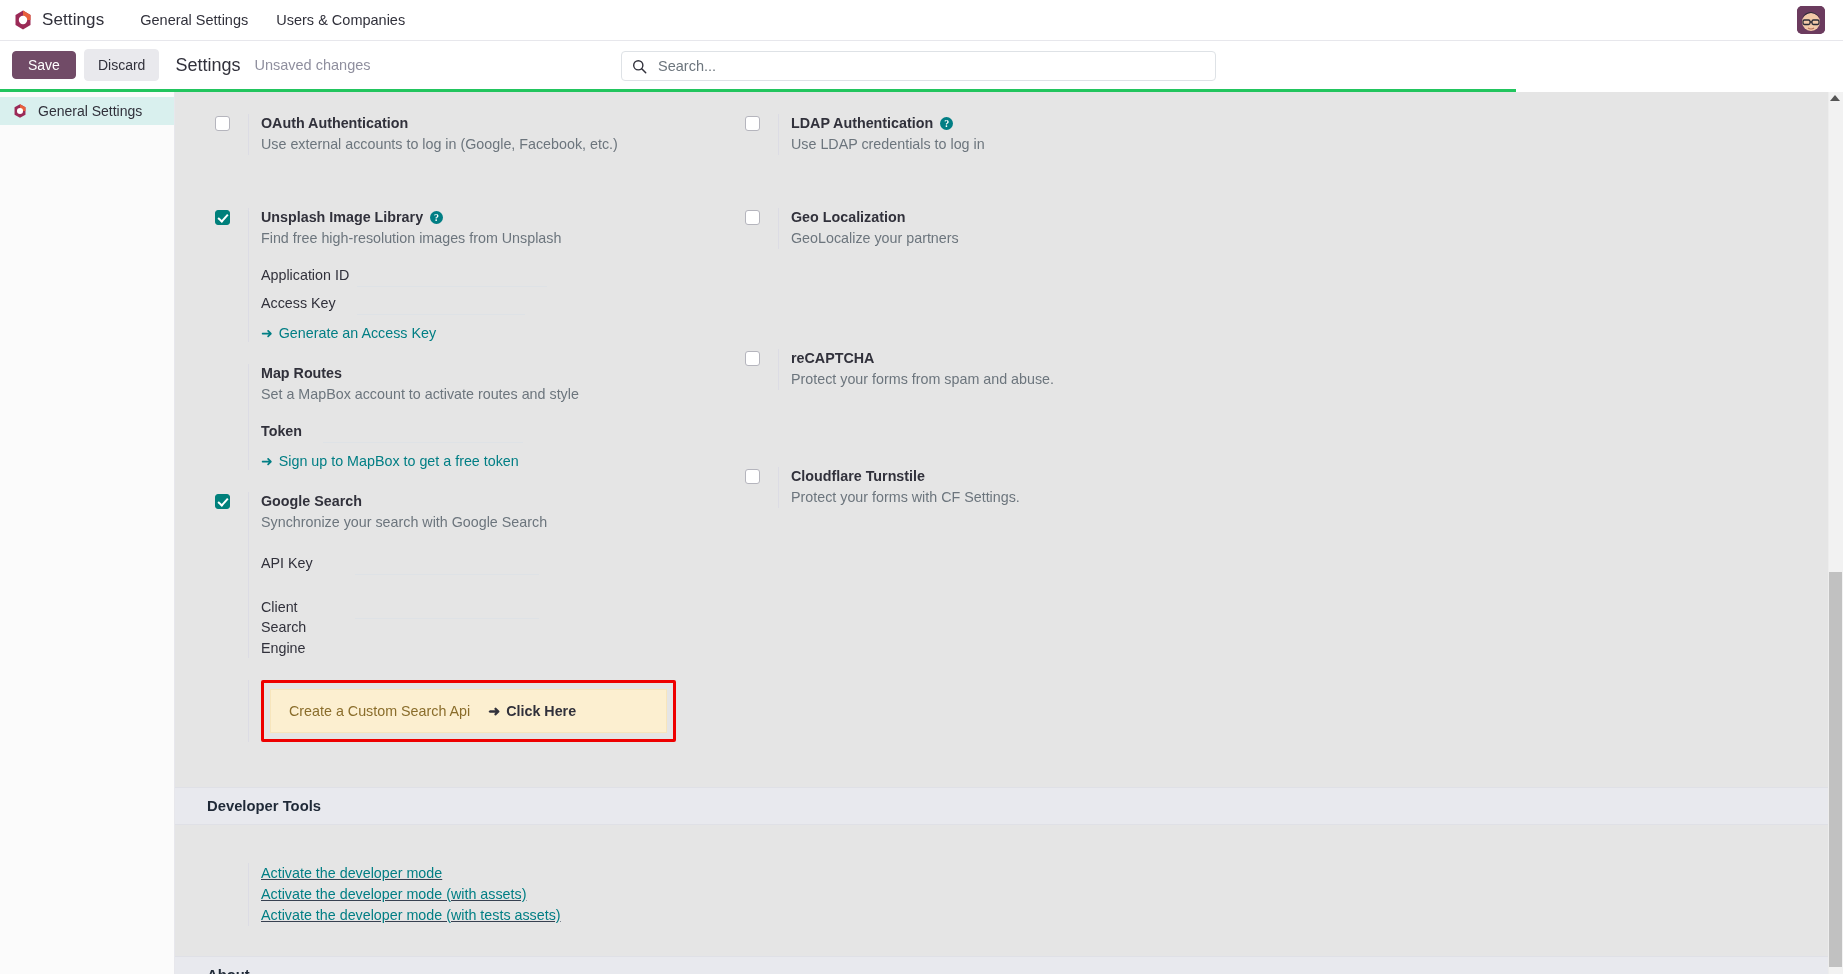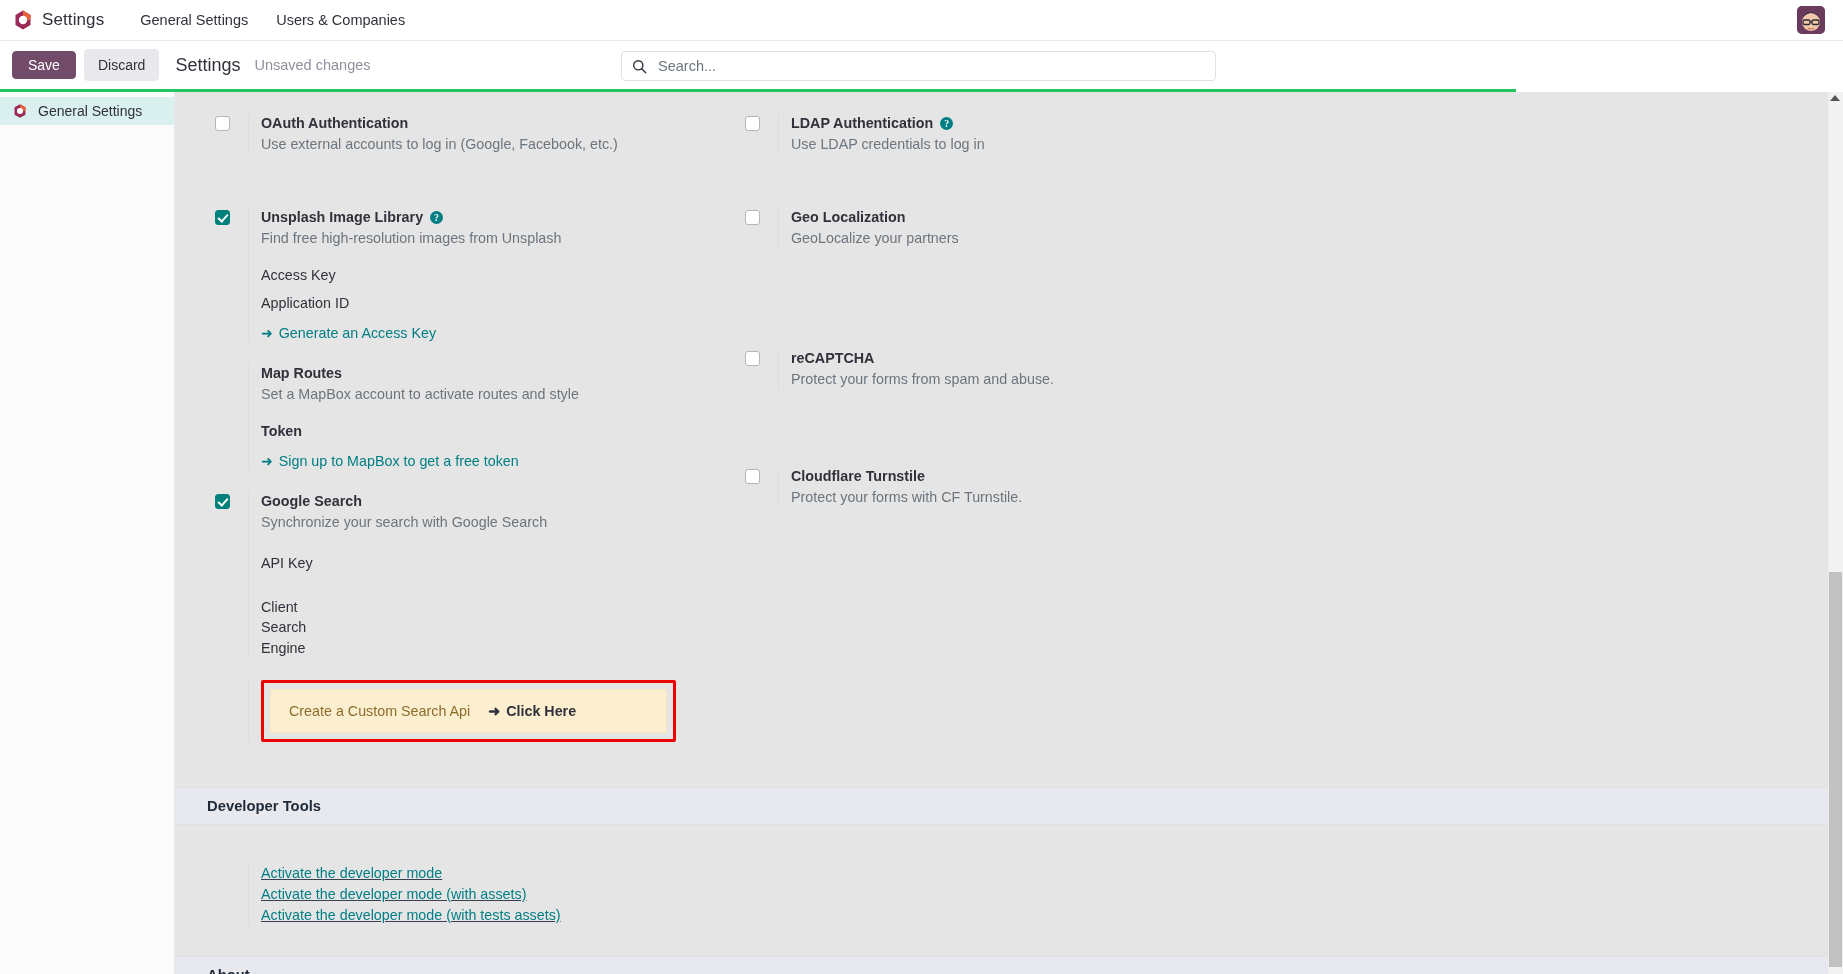--- a/index.html
+++ b/index.html
@@ -389,26 +389,26 @@
               <div class="setting-text">
                 <div class="setting-title">
                   <span>Unsplash Image Library</span>
                   <span class="help-icon">?</span>
                 </div>
                 <div class="setting-desc">Find free high-resolution images from Unsplash</div>
               </div>
             </div>
             <div class="sub-area">
               <div class="field-row">
+                <div class="field-label">Application ID</div>
+                <input class="underline-input ui-w2" type="text" style="">
+              </div>
+              <div class="field-row">
                 <div class="field-label">Access Key</div>
                 <input class="underline-input ui-w1" type="text" style="">
-              </div>
-              <div class="field-row">
-                <div class="field-label">Application ID</div>
-                <input class="underline-input ui-w2" type="text" style="">
               </div>
               <a class="link-arrow">
                 <span class="arw">➜</span>
                 <span>Generate an Access Key</span>
               </a>
             </div>
           </div>
 
           <div class="setting-block" style="margin-top:22px;">
             <div class="setting-row">
@@ -517,21 +517,21 @@
 
           <div class="setting-block" style="margin-top:77px;">
             <div class="setting-row">
               <div class="cb-cell">
                 <span class="cb"></span>
               </div>
               <div class="setting-text">
                 <div class="setting-title">
                   <span>Cloudflare Turnstile</span>
                 </div>
-                <div class="setting-desc">Protect your forms with CF Turnstile.</div>
+                <div class="setting-desc">Protect your forms with CF Settings.</div>
               </div>
             </div>
           </div>
 
         </div>
       </div>
 
       <div class="section-band" style="margin-top:45px;">
         <span>Developer Tools</span>
       </div>

